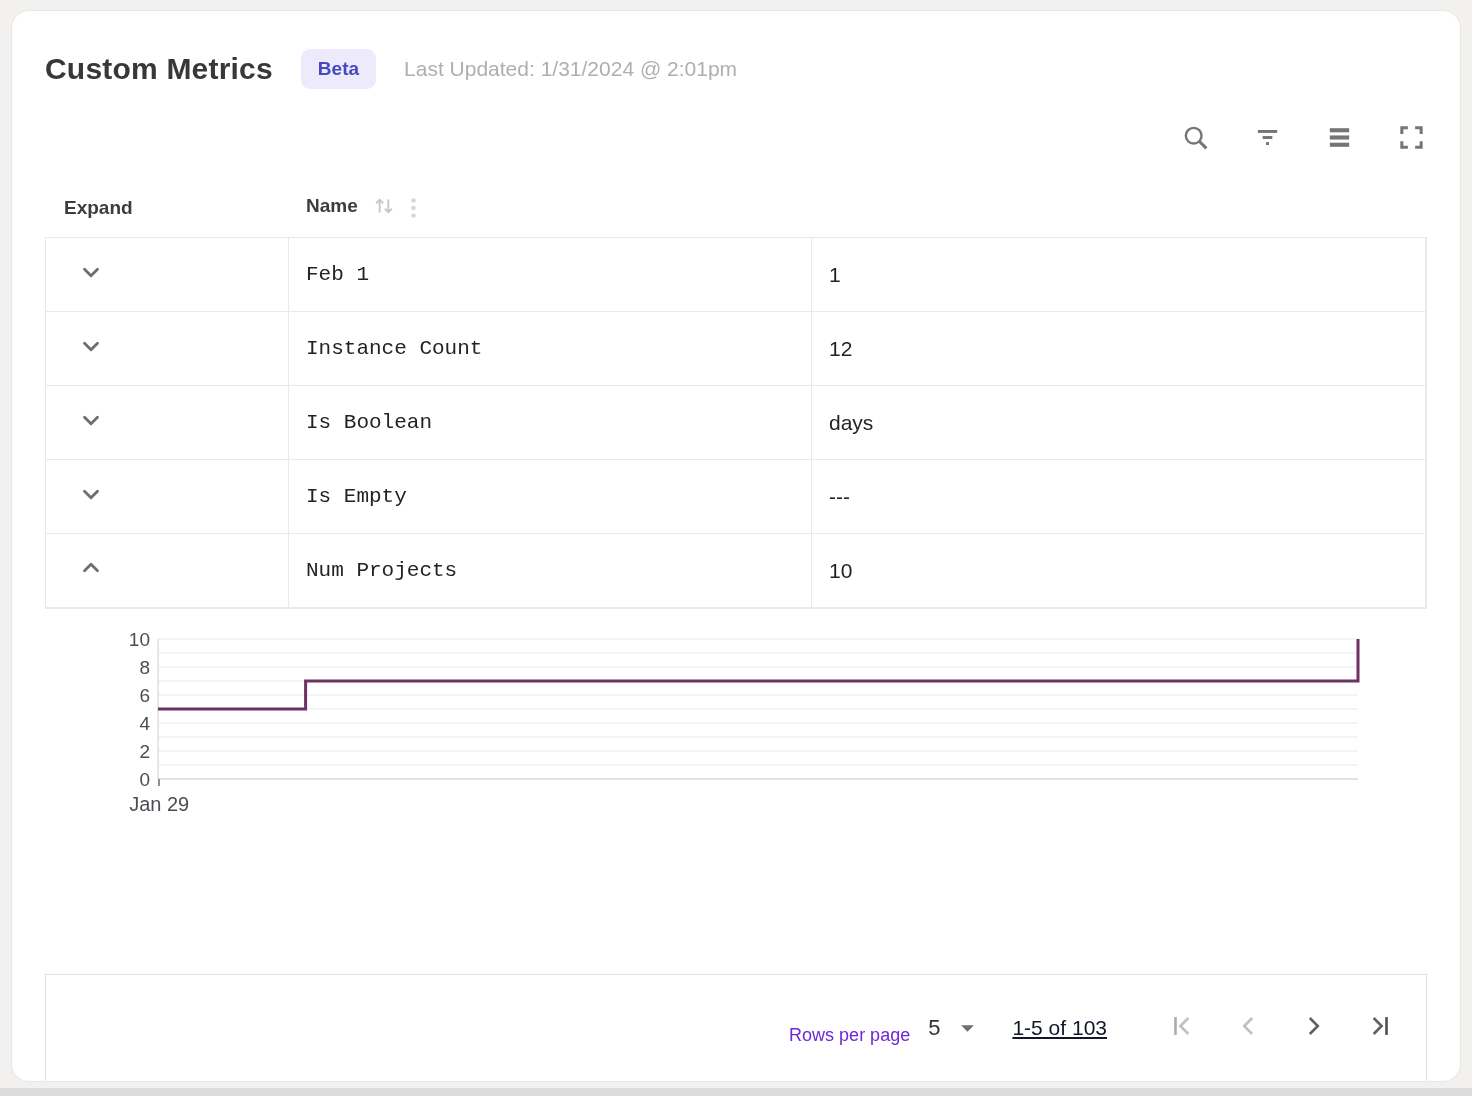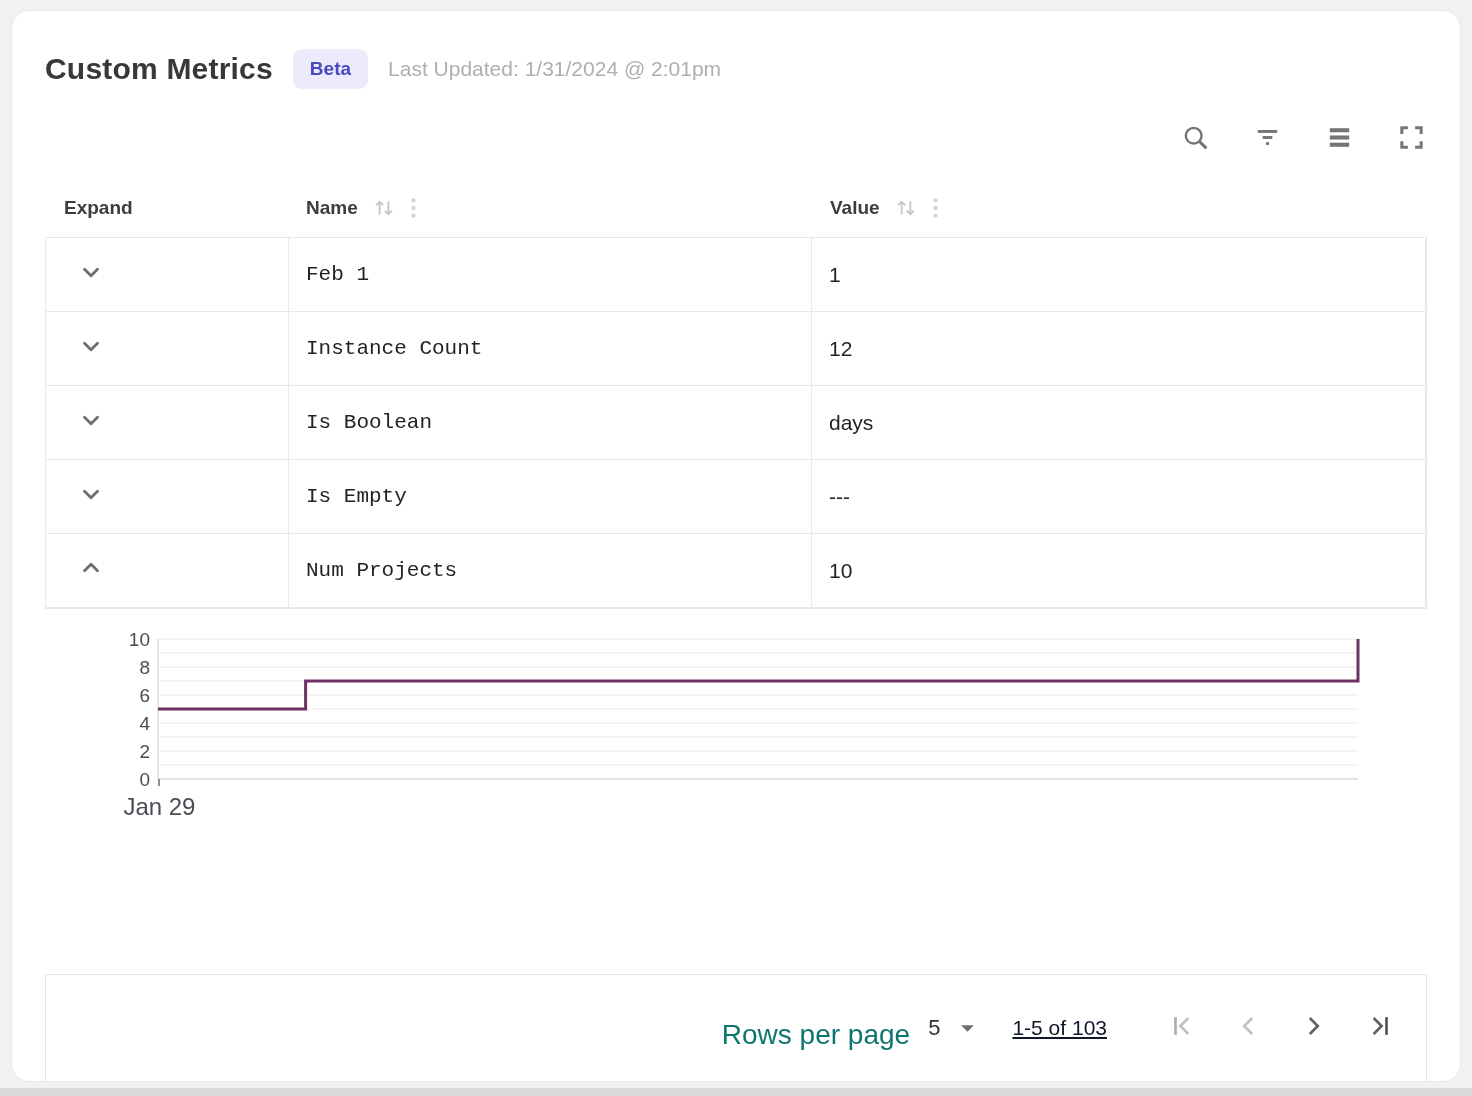--- a/index.html
+++ b/index.html
@@ -15,40 +15,40 @@
   }
   .card {
     position: absolute; top: 10px; left: 11px; right: 11px; height: 1072px;
     background: #ffffff;
     border: 1px solid #e9e7e4;
     border-radius: 18px;
     padding: 0 33px;
   }
 
   
-  .hdr { display: flex; align-items: center; padding-top: 38px; gap: 20px; }
+  .hdr { display: flex; align-items: center; padding-top: 38px; gap: 28px; }
   .hdr-title { font-size: 30px; font-weight: 700; color: #383838; letter-spacing: .2px; }
   .hdr-badge {
     font-size: 19px; font-weight: 700; color: #4649c0;
     background: #eceafb; border-radius: 9px; padding: 9px 17px;
   }
   .hdr-updated { font-size: 21px; color: #b1afad; }
 
   
   .toolbar {
     display: flex; justify-content: flex-end; align-items: center;
     gap: 40px; margin-top: 28px; height: 44px;
   }
   .tb-btn { width: 32px; height: 32px; display: flex; align-items: center; justify-content: center; cursor: pointer; }
   .tb-btn svg { width: 29px; height: 29px; }
 
   
   .tbl { margin-top: 18px; }
   .thead { display: flex; height: 58px; align-items: center; }
-  .th { display: flex; align-items: center; font-size: 19px; font-weight: 700; color: #3d3d3d; }
+  .th { display: flex; align-items: flex-start; font-size: 19px; font-weight: 700; color: #3d3d3d; }
   .th-expand { width: 244px; padding-left: 19px; }
   .th-name   { width: 524px; padding-left: 17px; }
   .th-value  { flex: 1;      padding-left: 17px; }
   .sort-ic { margin-left: 14px; display: inline-flex; }
   .dots-ic { margin-left: 13px; display: inline-flex; cursor: pointer; }
 
   .tbody { border: 1px solid #e9e9e9; border-right-width: 2px; border-radius: 1px; }
   .trow { display: flex; height: 74px; border-bottom: 1px solid #e9e9e9; }
   .trow:last-child { border-bottom: 1px solid #e9e9e9; }
   .td { display: flex; align-items: center; font-size: 21px; color: #232323; }
@@ -66,31 +66,31 @@
   .ylabels { width: 42px; position: relative; height: 140px; }
   .ylabel {
     position: absolute; right: 8px; font-size: 19px; color: #4c4c55;
     transform: translateY(-50%); line-height: 1;
   }
   .plot { flex: 1; position: relative; height: 140px; }
   .plot svg { width: 100%; height: 100%; overflow: visible; display: block; }
   .x-tick { position: absolute; left: 0; top: 140px; width: 2px; height: 7px; background: #8f8f8f; }
   .x-label {
     position: absolute; top: 154px; left: 0; transform: translateX(-48%);
-    font-size: 24px; color: #4c4c55; white-space: nowrap;
+    font-size: 20px; color: #4c4c55; white-space: nowrap;
   }
 
   
   .tfoot {
     position: absolute; left: 33px; right: 33px; bottom: 0; height: 107px;
     border: 1px solid #e2e2e2; border-bottom: none;
     display: flex; align-items: center; justify-content: flex-end;
     padding-right: 33px;
   }
-  .rpp-label { font-size: 28px; color: #0f766e; margin-top: 14px; }
+  .rpp-label { font-size: 18px; color: #6d28d9; margin-top: 14px; }
   .rpp-select { display: flex; align-items: center; margin-left: 18px; cursor: pointer; }
   .rpp-value { font-size: 22px; color: #333; }
   .rpp-caret { margin-left: 20px; display: inline-flex; }
   .range { font-size: 21px; color: #0f172a; margin-left: 37px; text-decoration: underline; }
   .pg-btns { display: flex; align-items: center; margin-left: 22px; }
   .pg-btn { width: 26px; height: 26px; margin-left: 40px; display: flex; align-items: center; justify-content: center; cursor: pointer; }
   .pg-btn svg { width: 26px; height: 26px; }
   .pg-btn.disabled { cursor: default; }
   .pg-btn .stroke { stroke: #5f5f5f; }
   .pg-btn.disabled .stroke { stroke: #c0c0c0; }
@@ -163,38 +163,20 @@
           </svg>
         </span>
         <span class="dots-ic">
           <svg viewBox="0 0 8 24" width="9" height="26" fill="#d4d4d4">
             <circle cx="4" cy="5" r="2"></circle>
               <circle cx="4" cy="12" r="2"></circle>
               <circle cx="4" cy="19" r="2"></circle>
           </svg>
         </span>
       </div>
-      <div class="th th-value">
-        <span>Value</span>
-        <span class="sort-ic">
-          <svg viewBox="0 0 22 20" width="24" height="22" fill="none" stroke="#c6c6c6" stroke-width="1.7">
-            <line x1="7" y1="4.5" x2="7" y2="16"></line>
-              <path d="M3.8 7.5 7 4.3l3.2 3.2"></path>
-            <line x1="15" y1="4" x2="15" y2="15.5"></line>
-              <path d="M11.8 12.5l3.2 3.2 3.2-3.2"></path>
-          </svg>
-        </span>
-        <span class="dots-ic">
-          <svg viewBox="0 0 8 24" width="9" height="26" fill="#d4d4d4">
-            <circle cx="4" cy="5" r="2"></circle>
-              <circle cx="4" cy="12" r="2"></circle>
-              <circle cx="4" cy="19" r="2"></circle>
-          </svg>
-        </span>
-      </div>
     </div>
 
     <div class="tbody">
       <div class="trow">
         <div class="td td-expand">
           <div class="exp-btn">
             <span><svg viewBox="0 0 24 24" fill="none" stroke="#6e6e6e" stroke-width="2.6" stroke-linecap="round" stroke-linejoin="round">
                   <path d="M6 9.5l6 6 6-6"></path>
                 </svg></span>
           </div>

